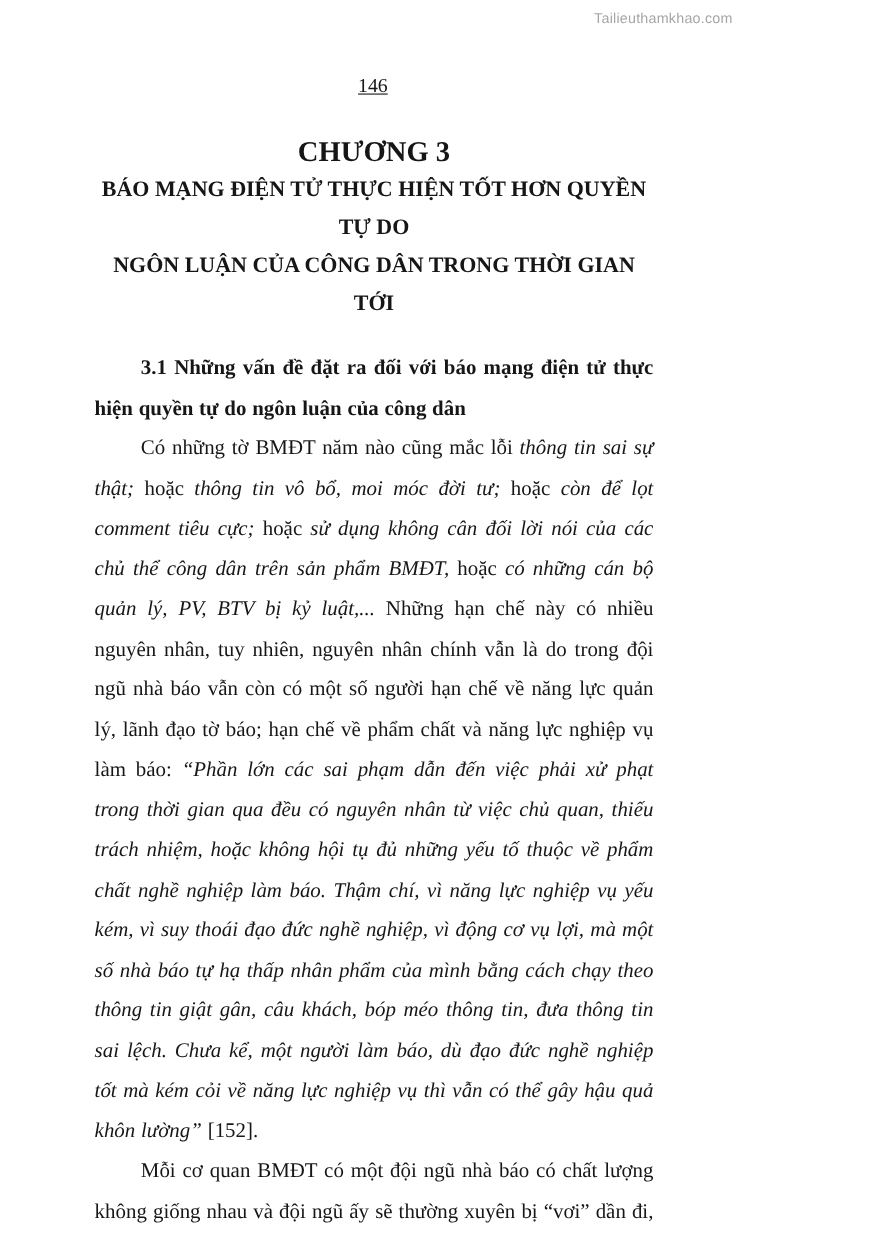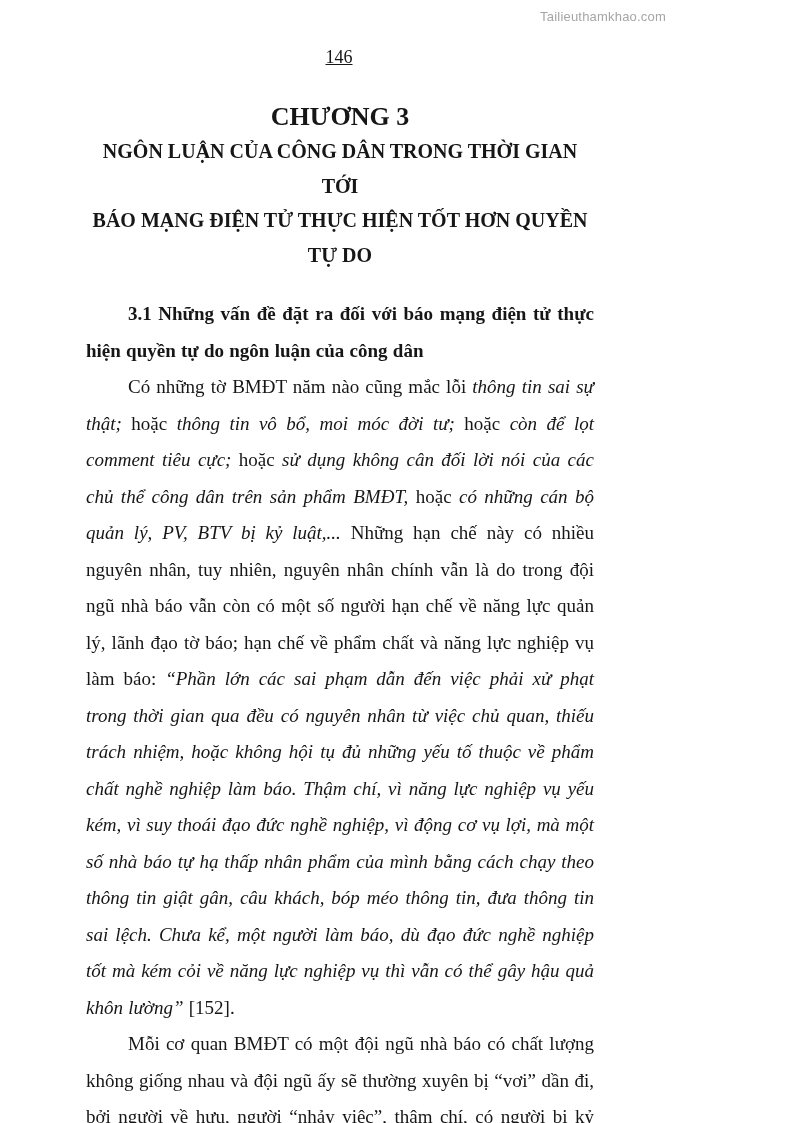--- a/index.html
+++ b/index.html
@@ -20,21 +20,21 @@
   .watermark {
     position: absolute;
     top: 9px;
     right: 12px;
     font-family: "Liberation Sans", "DejaVu Sans", sans-serif;
     font-size: 13px;
     color: #a6a6a6;
     letter-spacing: 0.2px;
   }
   .page-number {
-    padding-top: 47px;
+    padding-top: 68px;
     text-align: center;
     font-size: 18px;
     color: #161616;
     text-decoration: underline;
   }
   .content {
     margin: 0 84px 0 86px;
   }
   .chapter-label {
     margin: 32px 0 0 0;
@@ -71,22 +71,22 @@
 
   <div class="watermark">Tailieuthamkhao.com</div>
 
   <div class="page-number">146</div>
 
   <div class="content">
 
     <div class="chapter-label">CHƯƠNG 3</div>
 
     <div>
+      <div class="chapter-title-line">BÁO MẠNG ĐIỆN TỬ THỰC HIỆN TỐT HƠN QUYỀN TỰ DO</div>
       <div class="chapter-title-line">NGÔN LUẬN CỦA CÔNG DÂN TRONG THỜI GIAN TỚI</div>
-      <div class="chapter-title-line">BÁO MẠNG ĐIỆN TỬ THỰC HIỆN TỐT HƠN QUYỀN TỰ DO</div>
     </div>
 
     <div class="body-blocks" id="blocks">
         <p class="para b"><span>3.1 Những vấn đề đặt ra đối với báo mạng điện tử thực hiện quyền tự do ngôn luận của công dân</span></p>
         <p class="para"><span>Có những tờ BMĐT năm nào cũng mắc lỗi </span><span class="i">thông tin sai sự thật;</span><span>  hoặc </span><span class="i">thông tin vô bổ, moi móc đời tư;</span><span> hoặc </span><span class="i">còn để lọt comment tiêu cực;</span><span> hoặc </span><span class="i">sử dụng không cân đối lời nói của các chủ thể công dân trên sản phẩm BMĐT,</span><span> hoặc </span><span class="i">có những cán bộ quản lý, PV, BTV bị kỷ luật,...</span><span> Những hạn chế này có nhiều nguyên nhân, tuy nhiên, nguyên nhân chính vẫn là do trong đội ngũ nhà báo vẫn còn có một số người hạn chế về năng lực quản lý, lãnh đạo tờ báo; hạn chế về phẩm chất và năng lực nghiệp vụ làm báo: </span><span class="i">“Phần lớn các sai phạm dẫn đến việc phải xử phạt trong thời gian qua đều có nguyên nhân từ việc chủ quan, thiếu trách nhiệm, hoặc không hội tụ đủ những yếu tố thuộc về phẩm chất nghề nghiệp làm báo. Thậm chí, vì năng lực nghiệp vụ yếu kém, vì suy thoái đạo đức nghề nghiệp, vì động cơ vụ lợi, mà một số nhà báo tự hạ thấp nhân phẩm của mình bằng cách chạy theo thông tin giật gân, câu khách, bóp méo thông tin, đưa thông tin sai lệch. Chưa kể, một người làm báo, dù đạo đức nghề nghiệp tốt mà kém cỏi về năng lực nghiệp vụ thì vẫn có thể gây hậu quả khôn lường”</span><span> [152].</span></p>
         <p class="para"><span>Mỗi cơ quan BMĐT có một đội ngũ nhà báo có chất lượng không giống nhau và đội ngũ ấy sẽ thường xuyên bị “vơi” dần đi, bởi người về hưu, người “nhảy việc”, thậm chí, có người bị kỷ luật. Mỗi nhà báo lại có cách làm nghề khác nhau, có các mối quan hệ xã hội khác nhau để tạo được “nguồn tin độc quyền” - điểm nhấn để tạo ra “thương hiệu” cho tờ báo và cũng cho chính nhà báo. BMĐT có “thương hiệu” thì công dân mới tin tưởng truy cập vào tờ</span></p>
       </div>
 
   </div>
 </div>

